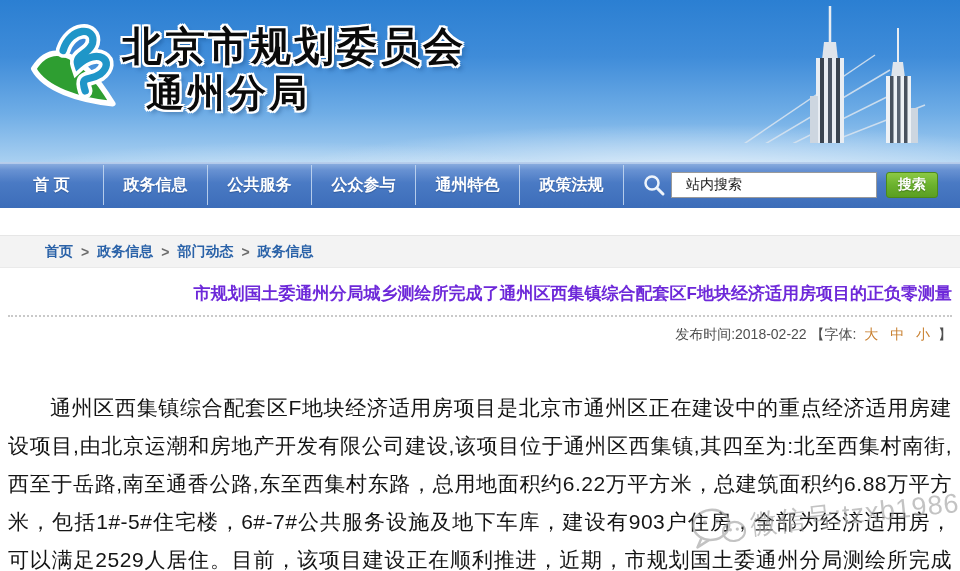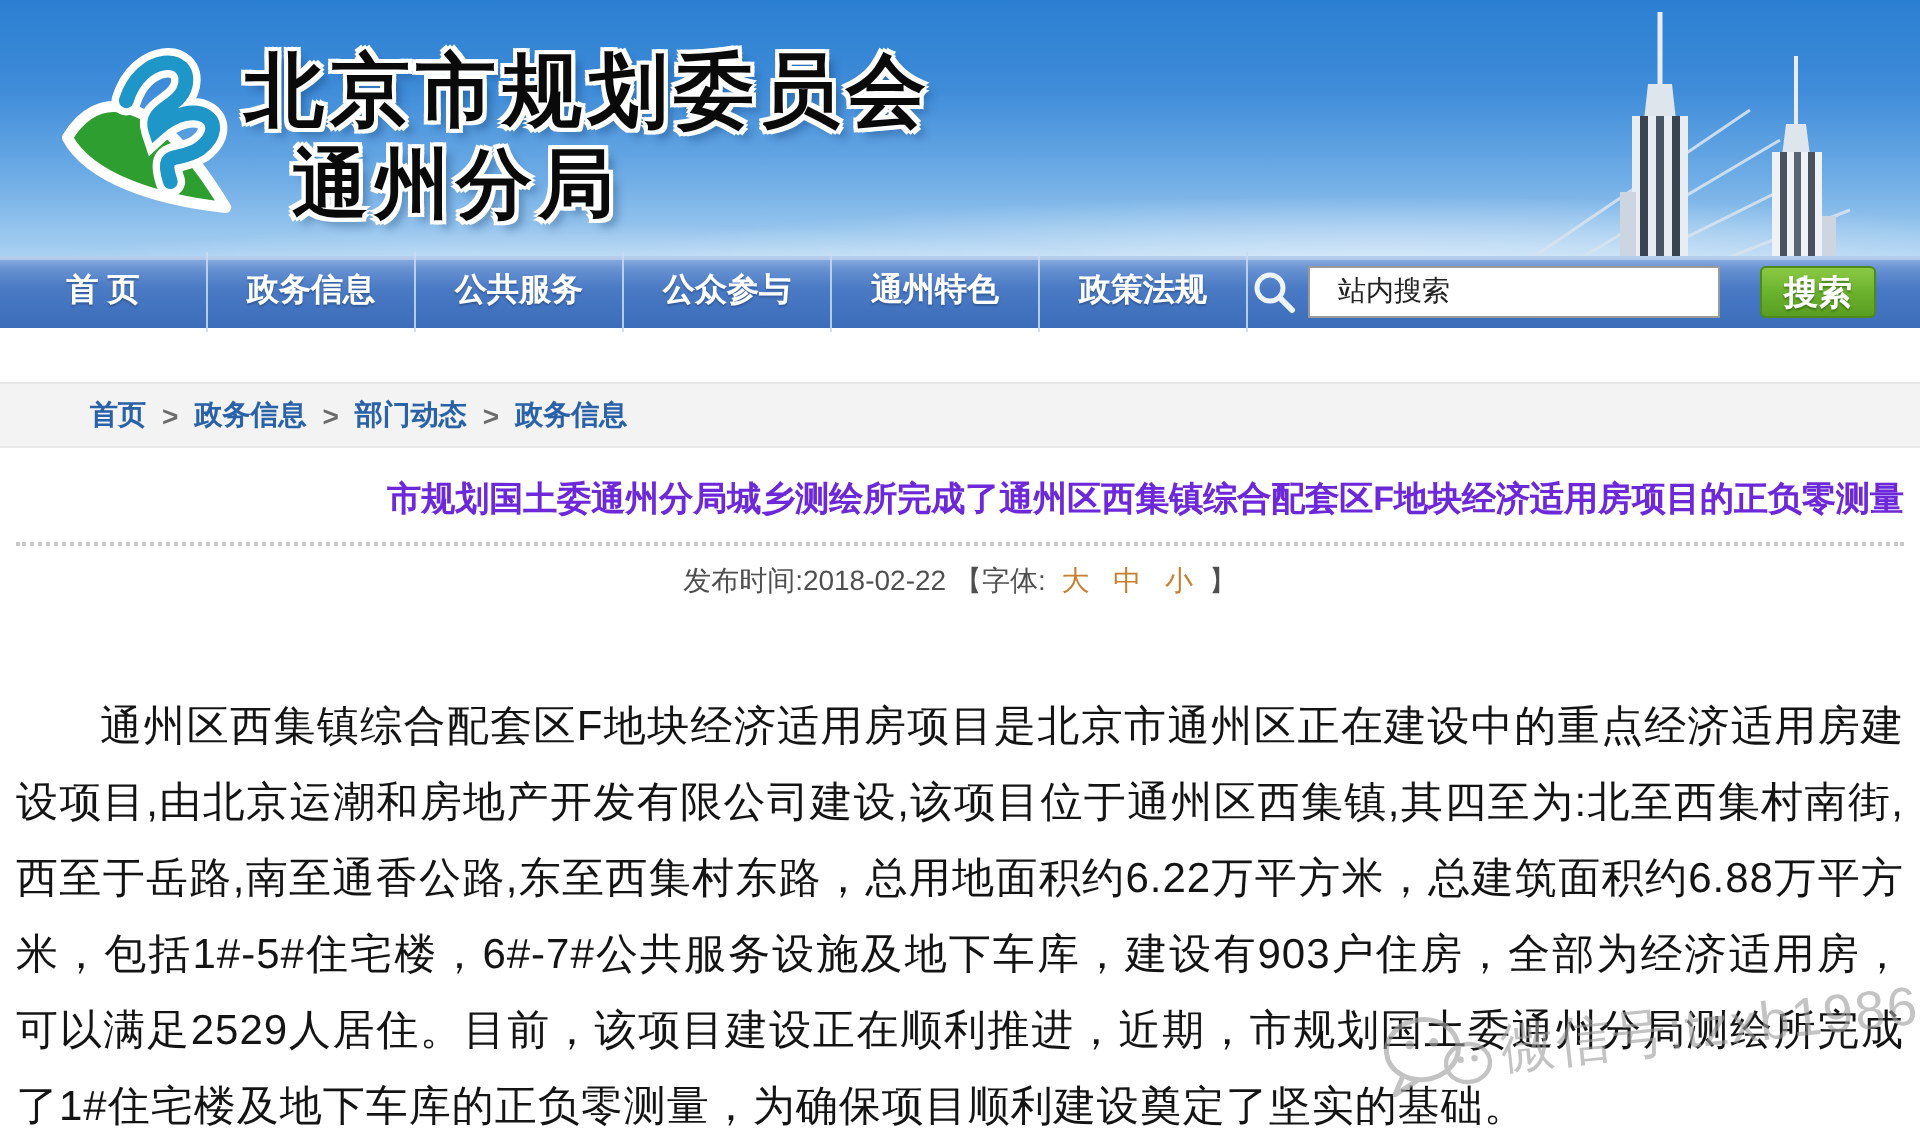--- a/index.html
+++ b/index.html
@@ -7,21 +7,21 @@
   body {
     font-family: "Liberation Sans", sans-serif;
     background: #ffffff;
     position: relative;
     overflow: hidden;
   }
 
   
   .banner {
     position: relative;
-    height: 128px;
+    height: 162px;
     background:
       radial-gradient(ellipse 60% 45% at 72% 108%, rgba(255,255,255,.65), rgba(255,255,255,0) 70%),
       radial-gradient(ellipse 45% 35% at 30% 112%, rgba(255,255,255,.45), rgba(255,255,255,0) 70%),
       linear-gradient(180deg, #2b7fd2 0%, #3f8cd9 35%, #6fadE6 70%, #a9d0f1 100%);
     overflow: hidden;
   }
   .logo-wrap { position: absolute; left: 30px; top: 16px; }
   .org-name {
     position: absolute; left: 122px; top: 22px;
     color: #0a0a0a; font-weight: bold; letter-spacing: 3px;
@@ -29,21 +29,21 @@
                  0 -2px 0 #fff, 0 2px 0 #fff, -2px 0 0 #fff, 2px 0 0 #fff,
                  4px 4px 4px rgba(0,40,90,.35);
   }
   .org-line1 { font-size: 40px; line-height: 48px; }
   .org-line2 { font-size: 38px; line-height: 46px; margin-left: 24px; }
   .buildings { position: absolute; right: 0; top: 0; }
 
   
   .nav {
     position: relative;
-    height: 36px;
+    height: 46px;
     display: flex;
     align-items: center;
     background: linear-gradient(180deg, #93b4e2 0%, #6791d2 18%, #4a7ac4 45%, #3c6db9 100%);
     box-shadow: inset 0 2px 0 rgba(255,255,255,.35);
   }
   .nav-item {
     width: 104px;
     text-align: center;
     color: #ffffff;
     font-weight: bold;
@@ -58,24 +58,24 @@
   .search-icon { margin-right: 5px; display: block; }
   .search-input {
     width: 206px; height: 26px;
     border: 1px solid #9a9a9a;
     padding: 0 14px;
     font-size: 14px; color: #222;
     background: #ffffff;
     font-family: "Liberation Sans", sans-serif;
   }
   .search-btn {
-    height: 26px; margin-left: 20px; padding: 0 11px;
+    height: 26px; margin-left: 9px; padding: 0 11px;
     background: linear-gradient(180deg, #8cc944 0%, #6bb22e 50%, #5a9e22 100%);
     border: 1px solid #4c8a1a; border-radius: 3px;
-    color: #ffffff; font-size: 17px; font-weight: bold;
+    color: #ffffff; font-size: 14px; font-weight: bold;
     text-shadow: 0 1px 1px rgba(30,70,0,.5);
     cursor: pointer;
     font-family: "Liberation Sans", sans-serif;
   }
 
   
   .nav-gap { height: 11px; background: #ffffff; }
   .breadcrumb {
     height: 33px;
     background: #f3f3f3;
@@ -93,21 +93,21 @@
   .article-title {
     margin-top: 14px;
     text-align: right;
     color: #6d28d9;
     font-size: 17px;
     font-weight: bold;
   }
   .dotted-sep { margin: 10px 0 0; border-top: 2px dotted #c9c9c9; height: 0; }
   .article-meta {
     margin-top: 9px;
-    text-align: center;
+    text-align: right;
     color: #4f4f4f;
     font-size: 14px;
   }
   .size-link { color: #c87f2e; margin: 0 4px; cursor: pointer; }
   .article-body {
     margin-top: 45px;
     font-size: 21px;
     line-height: 38px;
     color: #141414;
     text-indent: 2em;

